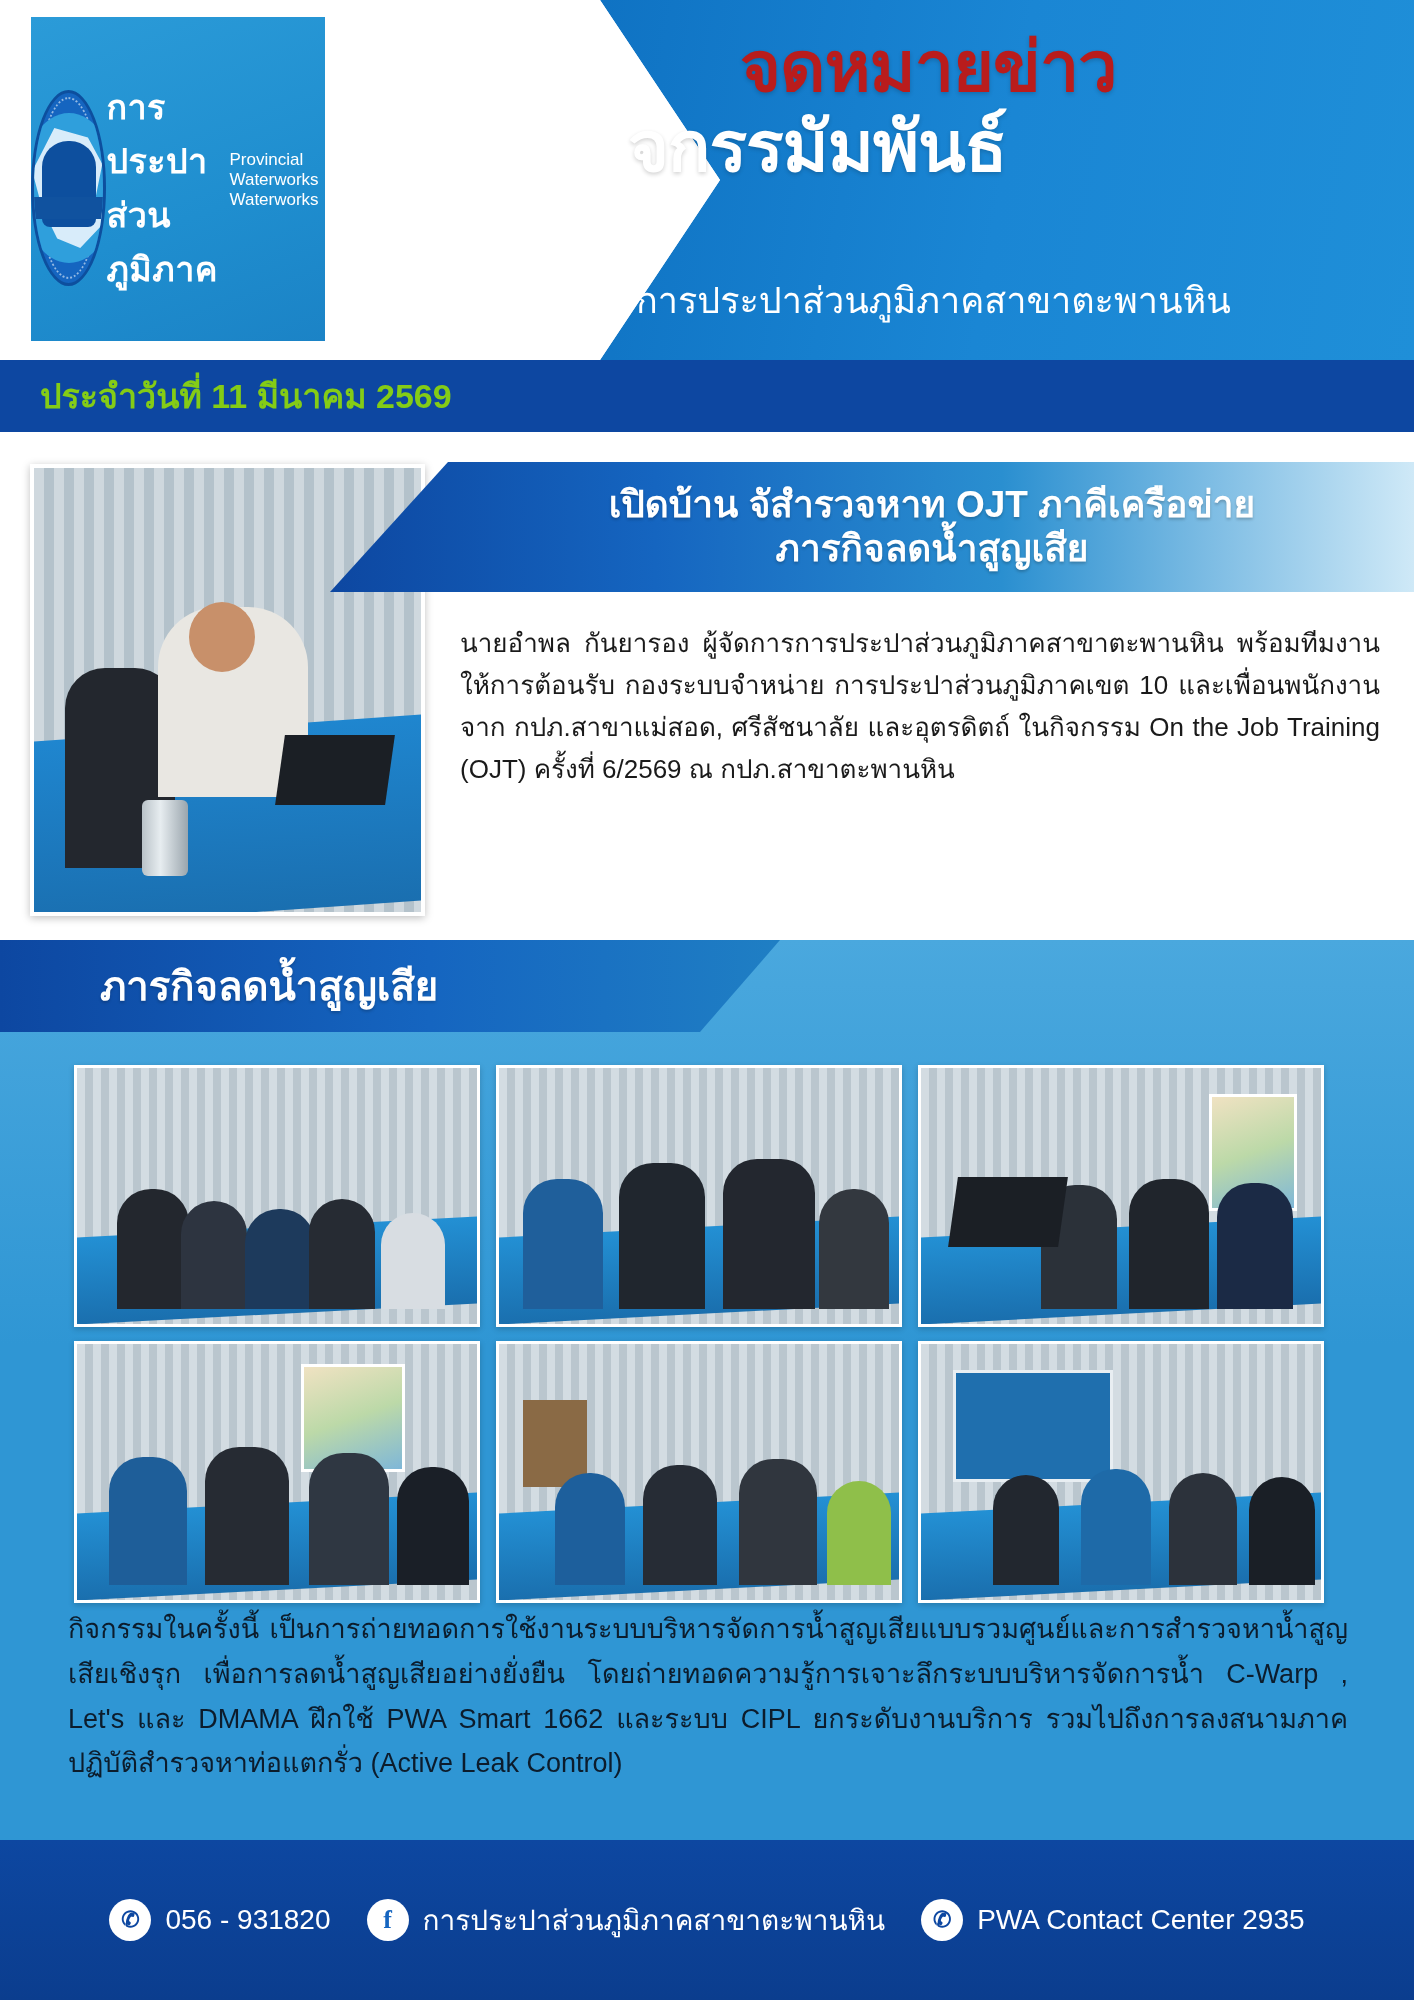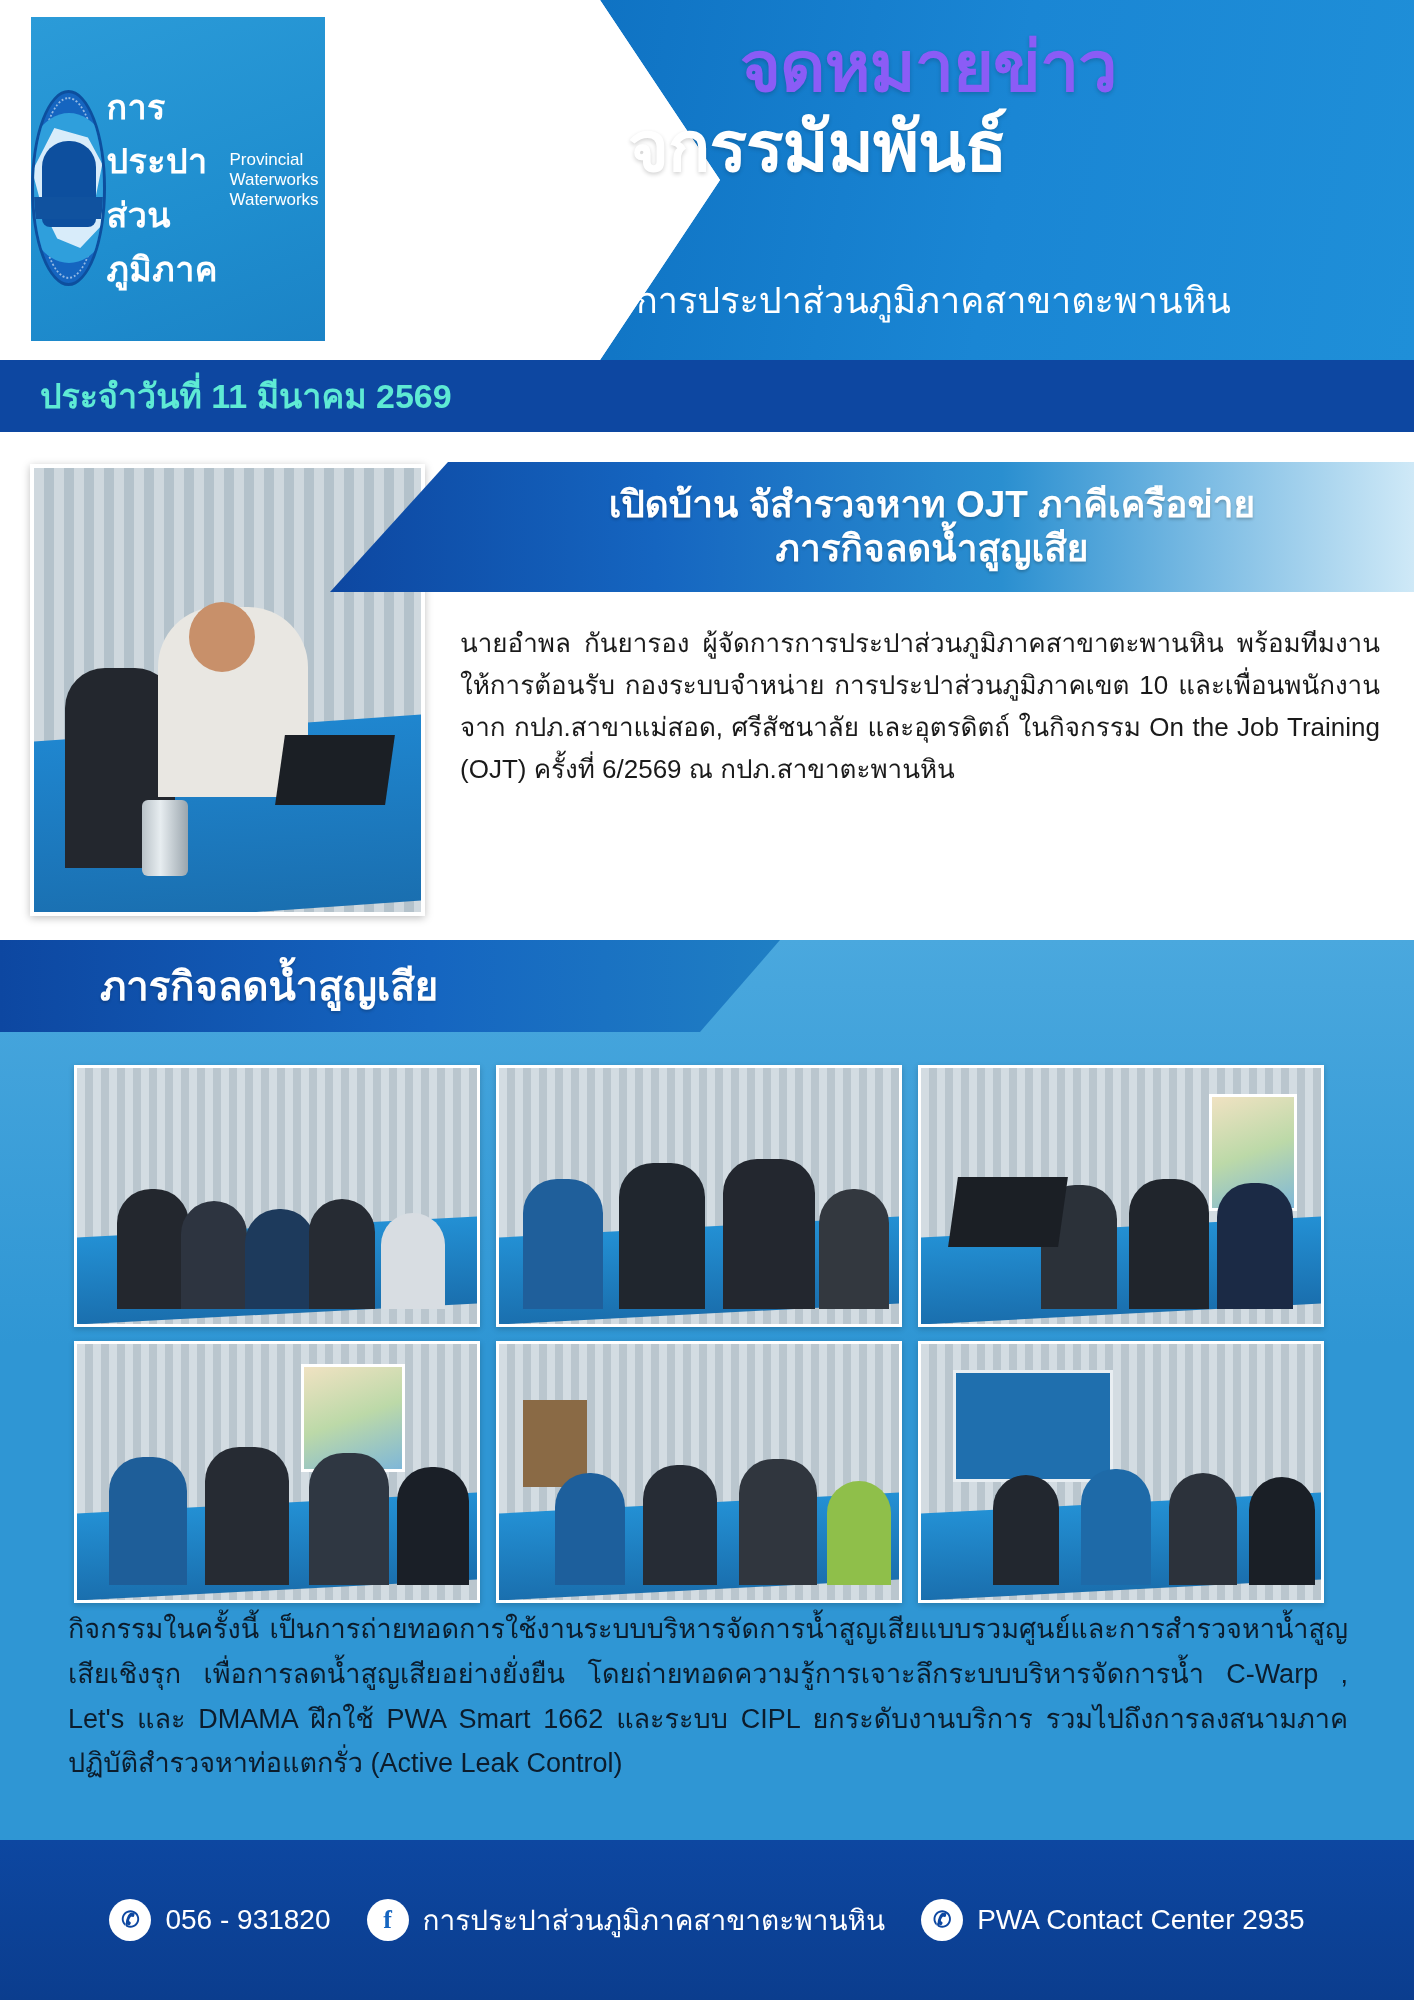--- a/index.html
+++ b/index.html
@@ -112,21 +112,21 @@
   .header-arrow {
     position: absolute;
     left: 540px; top: 0;
     width: 180px; height: 360px;
     background: #ffffff;
     clip-path: polygon(0 0, 60px 0, 180px 180px, 60px 360px, 0 360px);
   }
   .head-title-1 {
     position: absolute;
     left: 740px; top: 30px;
-    color: #8b5cf6;
+    color: #b91c1c;
     font-size: 70px;
     font-weight: bold;
     line-height: 1.08;
     letter-spacing: -1px;
     text-shadow: 0 2px 4px rgba(0,0,0,.18);
   }
   .head-title-2 {
     position: absolute;
     left: 628px; top: 110px;
     color: #ffffff;
@@ -147,21 +147,21 @@
   
   .date-bar {
     position: relative;
     width: 1414px;
     height: 72px;
     background: #0d47a1;
     display: flex;
     align-items: center;
   }
   .date-bar .date-text {
-    color: #5eead4;
+    color: #84cc16;
     font-size: 34px;
     font-weight: 600;
     margin-left: 40px;
   }
 
   
   .sec1 {
     position: relative;
     width: 1414px;
     height: 508px;

